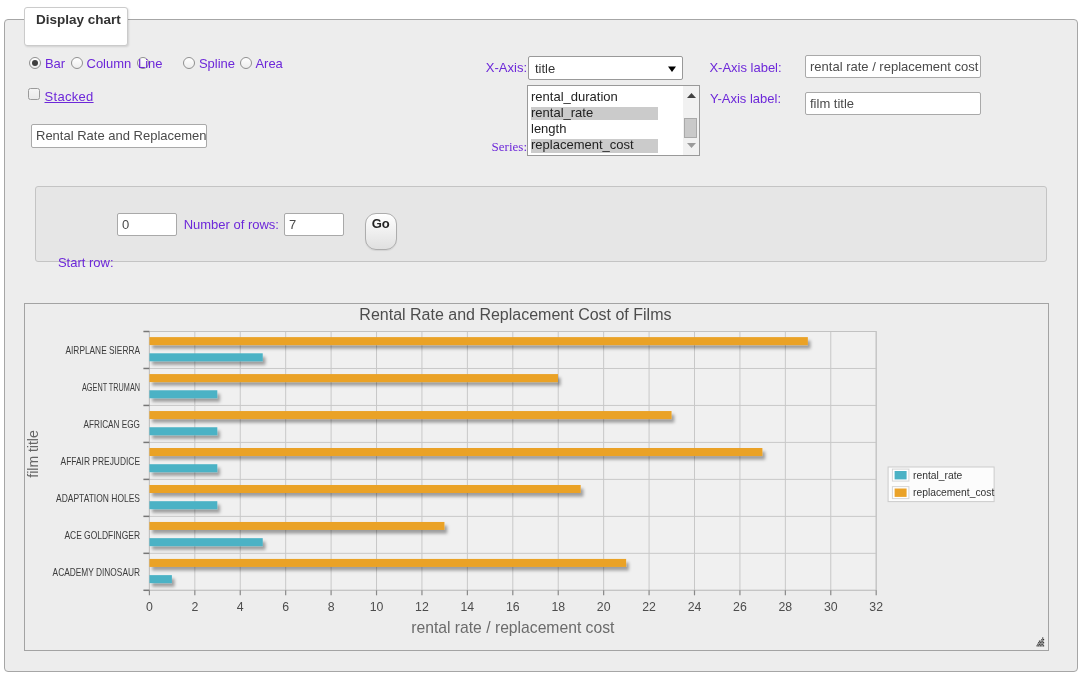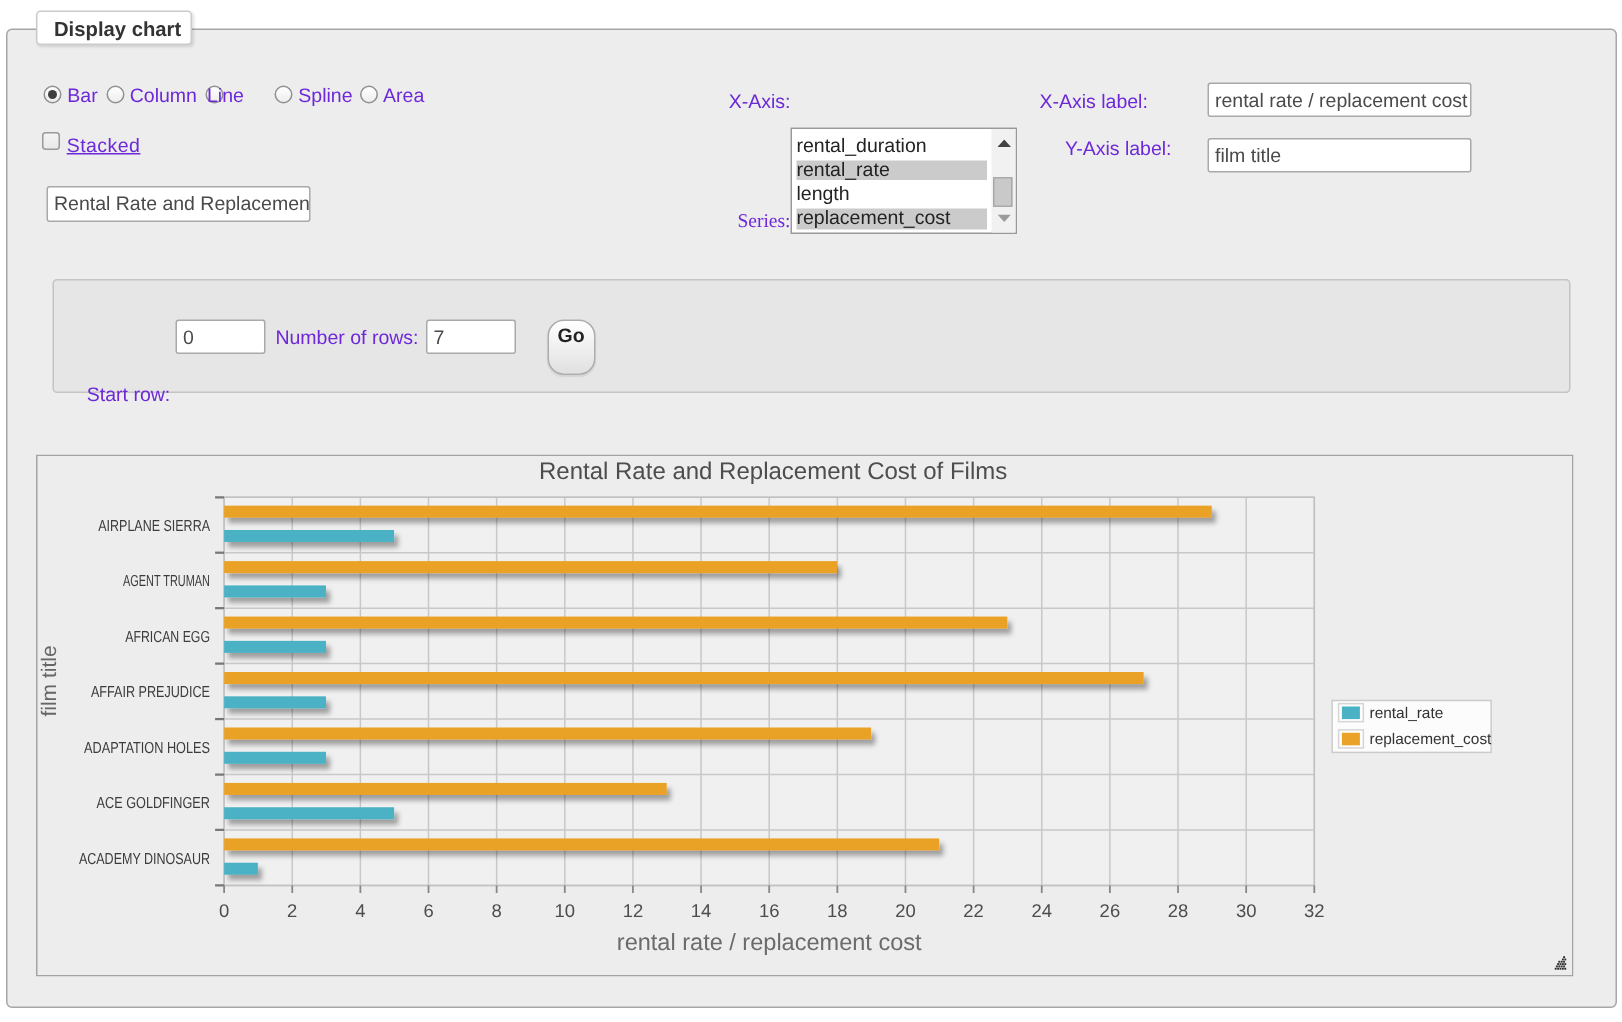--- a/index.html
+++ b/index.html
@@ -1,30 +1,30 @@
 <!DOCTYPE html>
 <html><head>
 <meta charset="utf-8">
 <style>
 * { margin:0; padding:0; box-sizing:border-box; }
 html,body { width:1081px; height:681px; background:#fff; font-family:"Liberation Sans", sans-serif; overflow:hidden; }
 #page { position:absolute; left:0; top:0; width:1081px; height:681px; }
 .abs { position:absolute; }
 #fs { left:4px; top:19px; width:1074px; height:653px; background:#ededed; border:1px solid #a6a6a6; border-radius:4px; }
-#fslegend { left:24px; top:7px; width:104px; height:23px; background:#fff; border:1px solid #cbcbcb; border-radius:3px; box-shadow:1px 1px 2px rgba(0,0,0,0.12); }
+#fslegend { left:24px; top:7px; width:104px; height:39px; background:#fff; border:1px solid #cbcbcb; border-radius:3px; box-shadow:1px 1px 2px rgba(0,0,0,0.12); }
 #fslegend span { position:absolute; left:11px; top:3.5px; font-size:13.5px; font-weight:bold; color:#333; line-height:15px; }
 .lbl { font-size:13px; color:#6d28d9; line-height:15px; white-space:nowrap; }
 .radio { width:12px; height:12px; border-radius:50%; border:1px solid #909090; background:linear-gradient(#fff,#ededed); }
 .radio.on::after { content:""; position:absolute; left:2px; top:2px; width:6px; height:6px; border-radius:50%; background:#3f3f3f; }
 .check { width:11.5px; height:12px; border-radius:2.5px; border:1px solid #9a9a9a; background:linear-gradient(#f4f4f4,#e9e9e9); }
 .tinput { background:#fff; border:1px solid #a9a9a9; border-radius:2px; font-size:13px; color:#4a4a4a; line-height:21px; padding:0 0 0 4px; overflow:hidden; white-space:nowrap; }
 #sel { left:528px; top:56px; width:155px; height:24px; background:#fff; border:1px solid #999; border-radius:2px; }
 #sel .st { position:absolute; left:6px; top:4px; font-size:13px; color:#333; }
 #sel svg { position:absolute; right:6px; top:8px; }
-#lb { left:527px; top:85px; width:151px; height:71px; background:#fff; border:1px solid #999; }
+#lb { left:527px; top:85px; width:173px; height:71px; background:#fff; border:1px solid #999; }
 .opt { position:absolute; left:3px; font-size:13px; color:#222; line-height:16px; white-space:nowrap; }
 .optbg { position:absolute; left:3px; width:127px; height:13.5px; background:#cbcbcb; }
 #sbar { position:absolute; right:0; top:0; width:16px; height:69px; background:#f1f1f1; }
 #sbar .thumb { position:absolute; left:1px; top:32px; width:13px; height:20px; background:#c9c9c9; border:1px solid #a9a9a9; }
 #sbar svg { position:absolute; left:4px; }
 #panel { left:35px; top:186px; width:1012px; height:76px; background:#e6e6e6; border:1px solid #c4c4c4; border-radius:3px; }
 #gobtn { left:364.5px; top:213px; width:32.5px; height:37px; border:1px solid #adadad; border-radius:11px; background:linear-gradient(#ffffff,#e0e0e0); text-align:center; font-size:13px; font-weight:bold; color:#222; line-height:20px; box-shadow:0 1px 1px rgba(0,0,0,0.08); }
 #chartbox { left:24px; top:303px; width:1025px; height:348px; }
 </style>
 </head>
@@ -45,40 +45,46 @@
   <div class="abs lbl" style="left:198.9px; top:56px;">Spline</div>
   <div class="abs radio" style="left:240.2px; top:56.5px;"></div>
   <div class="abs lbl" style="left:255.4px; top:56px;">Area</div>
 
   <div class="abs check" style="left:28px; top:88.4px;"></div>
   <div class="abs lbl" style="left:44.5px; top:89px; letter-spacing:0.3px;text-decoration:underline;">Stacked</div>
 
   <div class="abs tinput" style="left:31px; top:124px; width:176px; height:24px;">Rental Rate and Replacement Cost of Films</div>
 
   <div class="abs lbl" style="left:422px; top:59.5px; width:105px; text-align:right;">X-Axis:</div>
+  <div id="sel" class="abs">
+      <span class="st">title</span>
+      <svg width="8" height="8" viewBox="0 0 8 8">
+        <path d="M0 1.5 L8 1.5 L4 7 Z" fill="#000"></path>
+      </svg>
+    </div>
   <div class="abs lbl" style="left:422px; top:138.5px; width:105px; text-align:right;font-family:Liberation Serif, serif;">Series:</div>
   <div id="lb" class="abs">
     <div class="optbg" style="top:20.7px;"></div>
     <div class="optbg" style="top:53.2px;"></div>
     <div class="abs opt" style="top:2.5px;">rental_duration</div>
     <div class="abs opt" style="top:18.7px;">rental_rate</div>
     <div class="abs opt" style="top:34.9px;">length</div>
     <div class="abs opt" style="top:51.1px;">replacement_cost</div>
     <div id="sbar">
       <svg style="top:7px;" width="9" height="5" viewBox="0 0 9 5">
           <path d="M4.5 0 L9 5 L0 5 Z" fill="#424242"></path>
         </svg>
       <svg style="bottom:7px;" width="9" height="5" viewBox="0 0 9 5">
           <path d="M0 0 L9 0 L4.5 5 Z" fill="#9a9a9a"></path>
         </svg>
       <div class="thumb"></div>
     </div>
   </div>
 
-  <div class="abs lbl" style="left:693px; top:60px; width:105px; text-align:left;">X-Axis label:</div>
+  <div class="abs lbl" style="left:693px; top:60px; width:105px; text-align:center;">X-Axis label:</div>
   <div class="abs tinput" style="left:805px; top:55px; width:176px; height:23px;">rental rate / replacement cost</div>
   <div class="abs lbl" style="left:693px; top:91px; width:105px; text-align:center;">Y-Axis label:</div>
   <div class="abs tinput" style="left:805px; top:92px; width:176px; height:23px;">film title</div>
 
   <div id="panel" class="abs"></div>
   <div class="abs lbl" style="left:8.5px; top:217px; width:105px; text-align:right;margin-top:38px;">Start row:</div>
   <div class="abs tinput" style="left:117px; top:213px; width:60px; height:23px;">0</div>
   <div class="abs lbl" style="left:174px; top:217px; width:105px; text-align:right;">Number of rows:</div>
   <div class="abs tinput" style="left:284px; top:213px; width:60px; height:23px;">7</div>
   <div id="gobtn" class="abs">Go</div>

